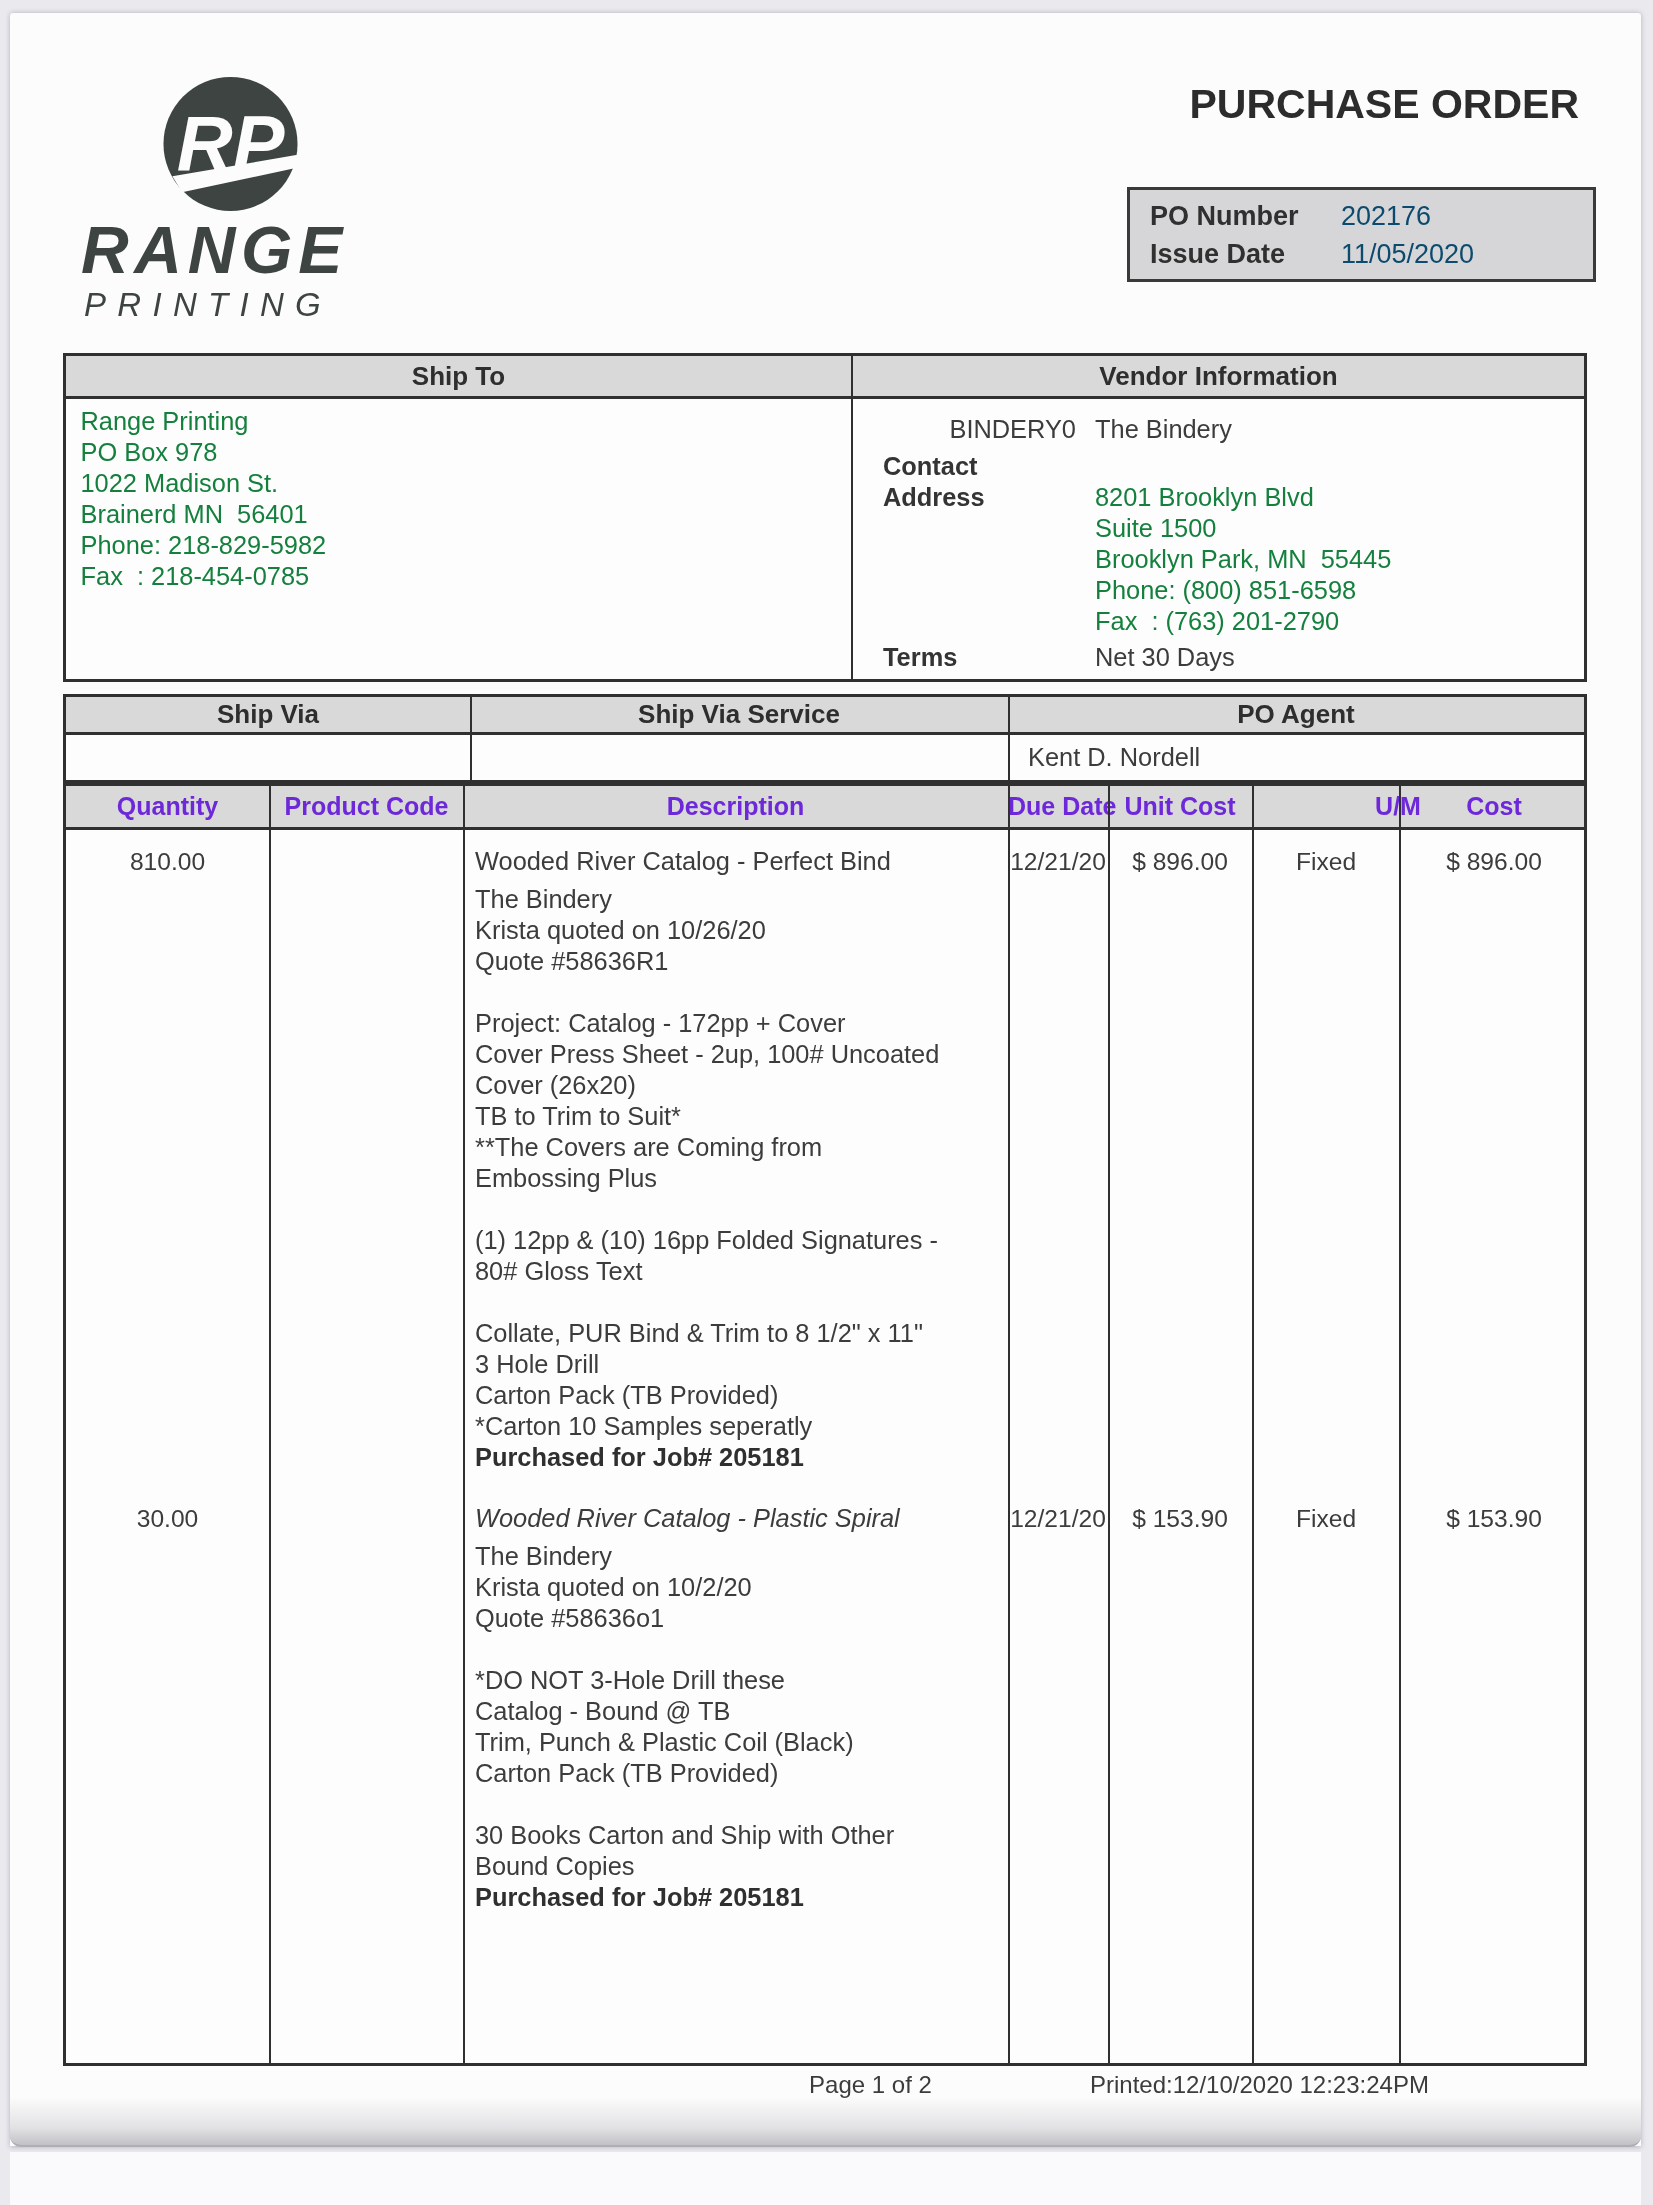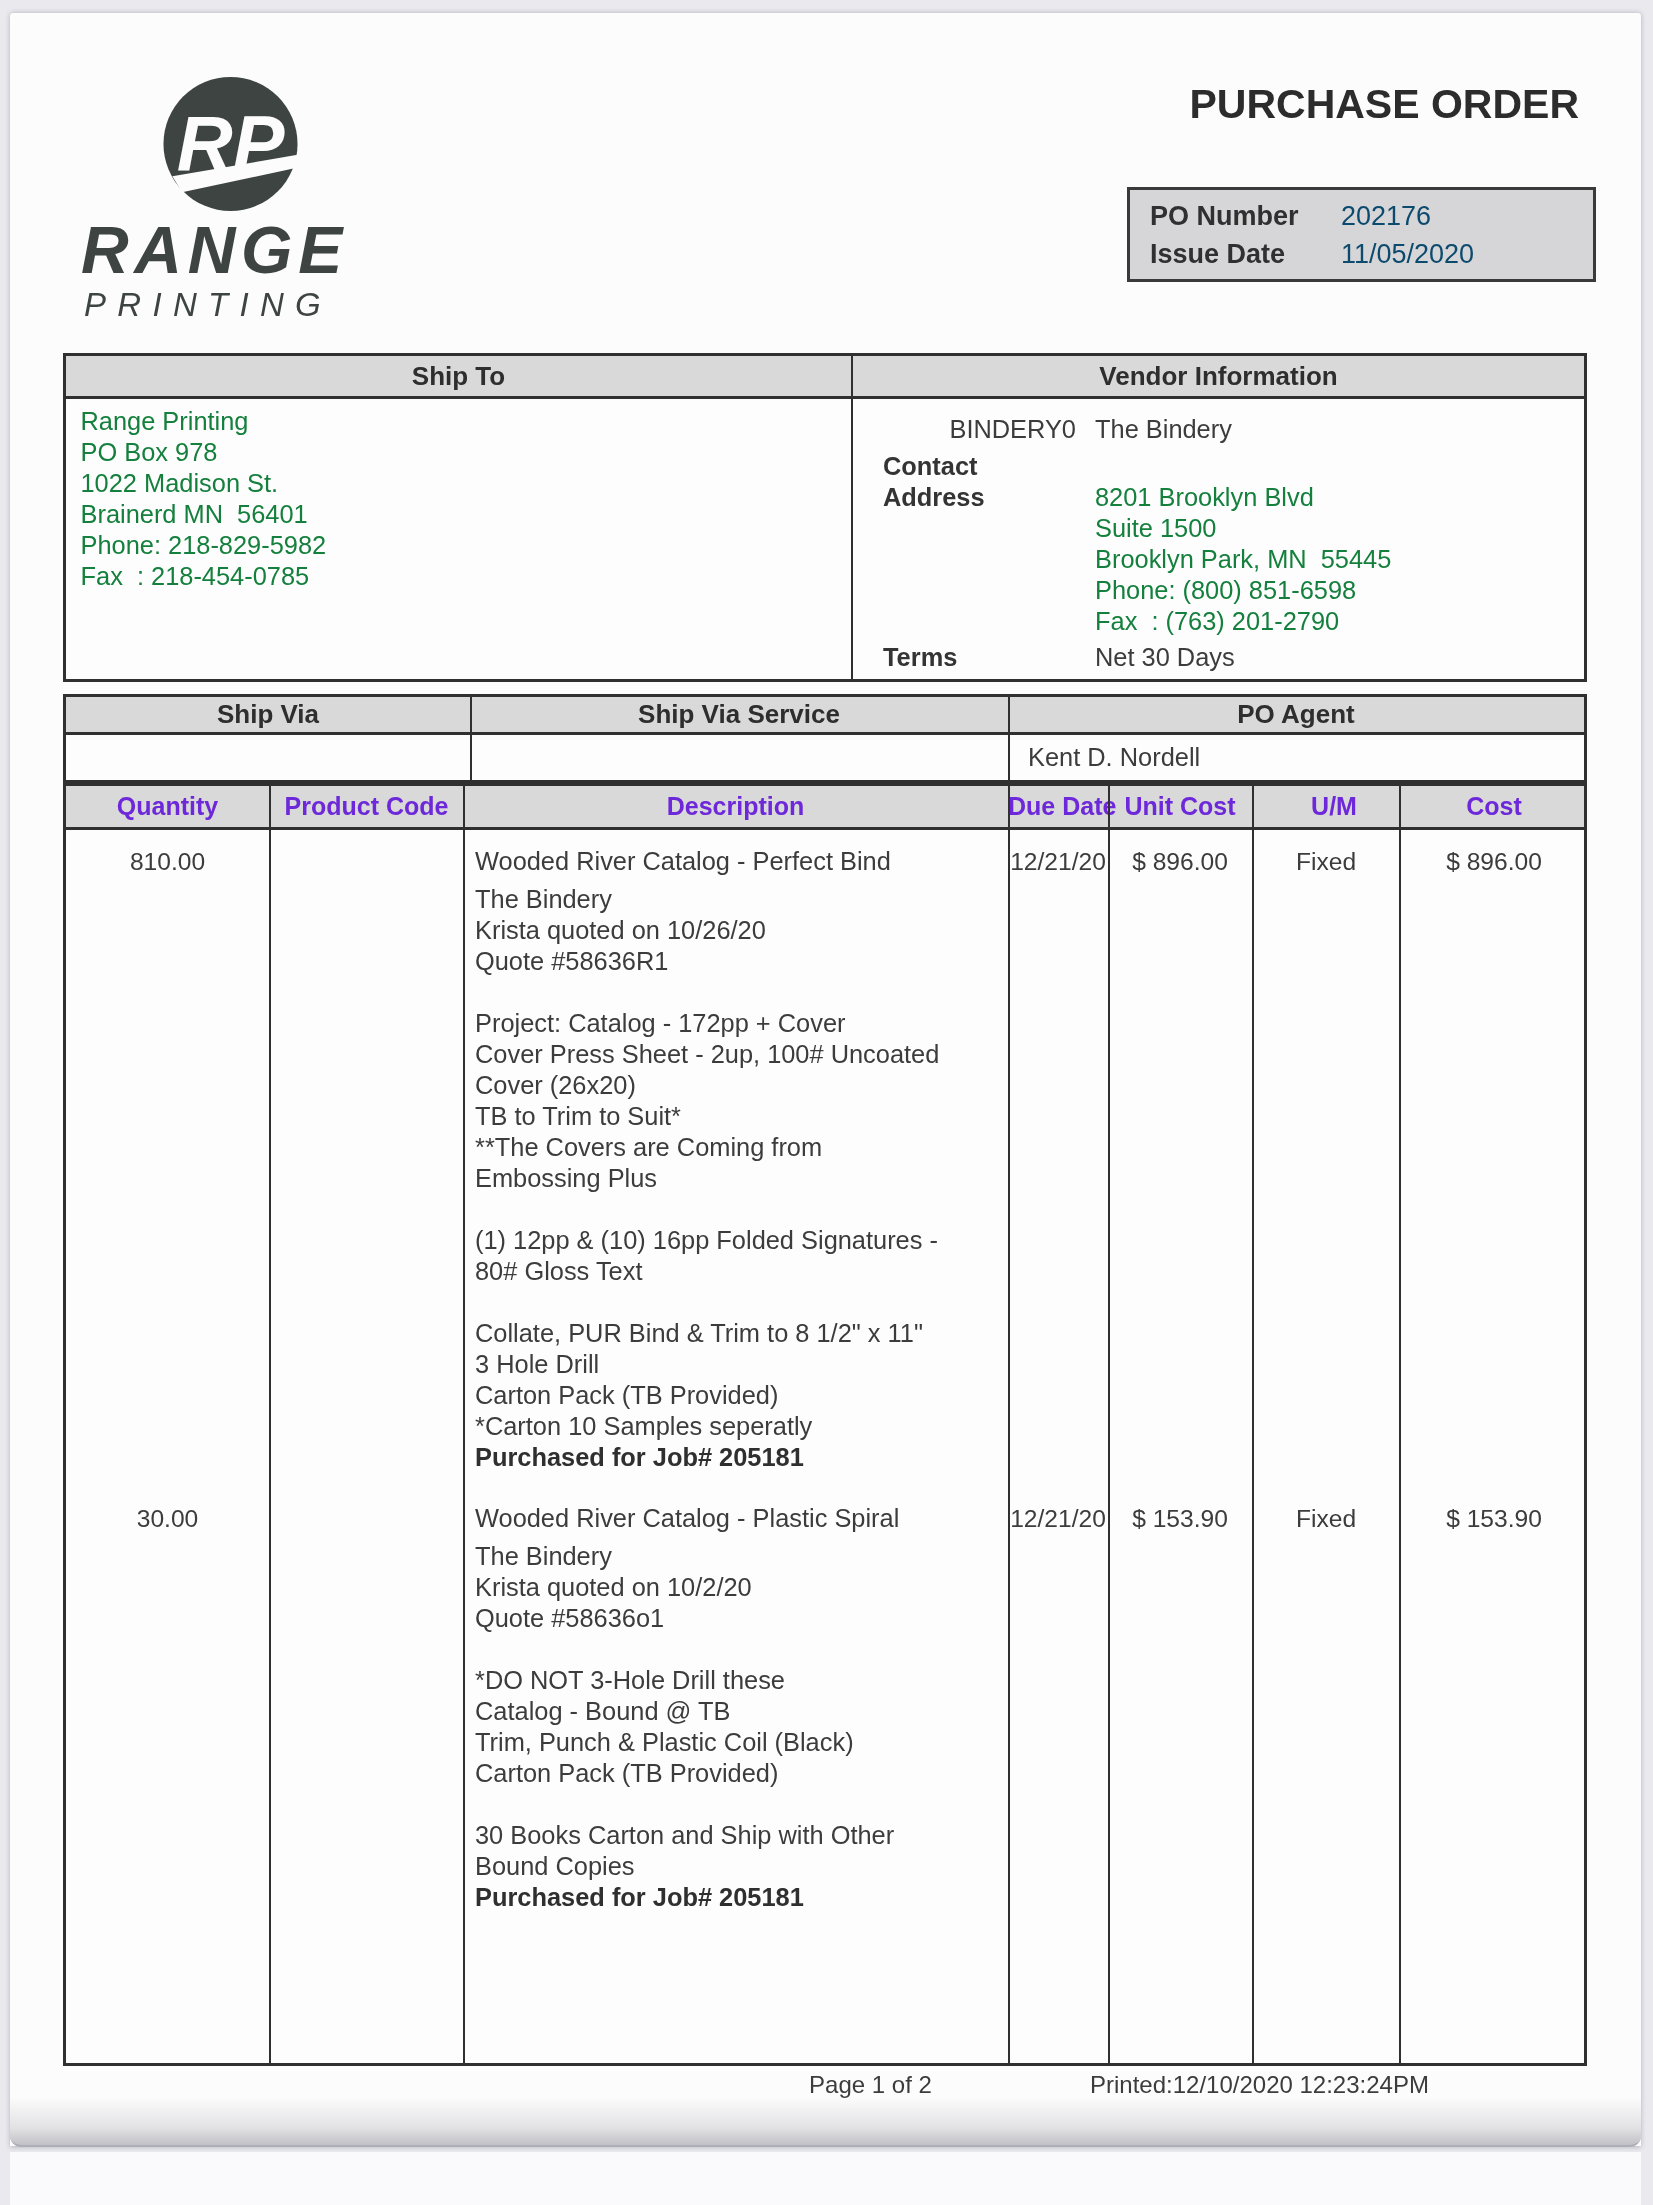--- a/index.html
+++ b/index.html
@@ -131,21 +131,21 @@
 </div>
 
 <div class="sbox" style="left:63px;top:783px;width:1524px;height:1283px">
   <div class="hrow" style="height:41px"></div>
   <div id="items-headers">
       <div class="ih" style="left: 0px; width: 203px;">Quantity</div>
       <div class="ih" style="left: 203px; width: 195px;">Product Code</div>
       <div class="ih" style="left: 397px; width: 545px;">Description</div>
       <div class="ih" style="left: 942px; width: 100px;">Due Date</div>
       <div class="ih" style="left: 1042px; width: 144px;">Unit Cost</div>
-      <div class="ih" style="left: 1186px; width: 116px; padding-left: 24px;">U/M</div>
+      <div class="ih" style="left: 1250px; width: 116px; padding-left: 24px;">U/M</div>
       <div class="ih" style="left: 1333px; width: 190px;">Cost</div>
     </div>
   <div id="items-vlines">
       <div class="vl" style="left: 203px;"></div>
       <div class="vl" style="left: 397px;"></div>
       <div class="vl" style="left: 942px;"></div>
       <div class="vl" style="left: 1042px;"></div>
       <div class="vl" style="left: 1186px;"></div>
       <div class="vl" style="left: 1333px;"></div>
     </div>
@@ -178,21 +178,21 @@
         <div class="dl">*Carton 10 Samples seperatly</div>
         <div class="dl b">Purchased for Job# 205181</div>
       </div>
       <div class="cell" style="left: 0px; width: 203px; top: 673px;">30.00</div>
       <div class="cell" style="left: 203px; width: 195px; top: 673px;"></div>
       <div class="cell" style="left: 942px; width: 100px; top: 673px;">12/21/20</div>
       <div class="cell" style="left: 1042px; width: 144px; top: 673px;">$ 153.90</div>
       <div class="cell" style="left: 1186px; width: 148px; top: 673px;">Fixed</div>
       <div class="cell" style="left: 1333px; width: 190px; top: 673px;">$ 153.90</div>
       <div class="desc" style="left: 409px; top: 673px;">
-        <div class="dl" style="margin-bottom: 6.5px;">Wooded River Catalog - Plastic Spiral</div>
+        <div class="dl" style="margin-bottom: 6.5px; font-style: italic;">Wooded River Catalog - Plastic Spiral</div>
         <div class="dl">The Bindery</div>
         <div class="dl">Krista quoted on 10/2/20</div>
         <div class="dl">Quote #58636o1</div>
         <div class="dl"></div>
         <div class="dl">*DO NOT 3-Hole Drill these</div>
         <div class="dl">Catalog - Bound @ TB</div>
         <div class="dl">Trim, Punch &amp; Plastic Coil (Black)</div>
         <div class="dl">Carton Pack (TB Provided)</div>
         <div class="dl"></div>
         <div class="dl">30 Books Carton and Ship with Other</div>

